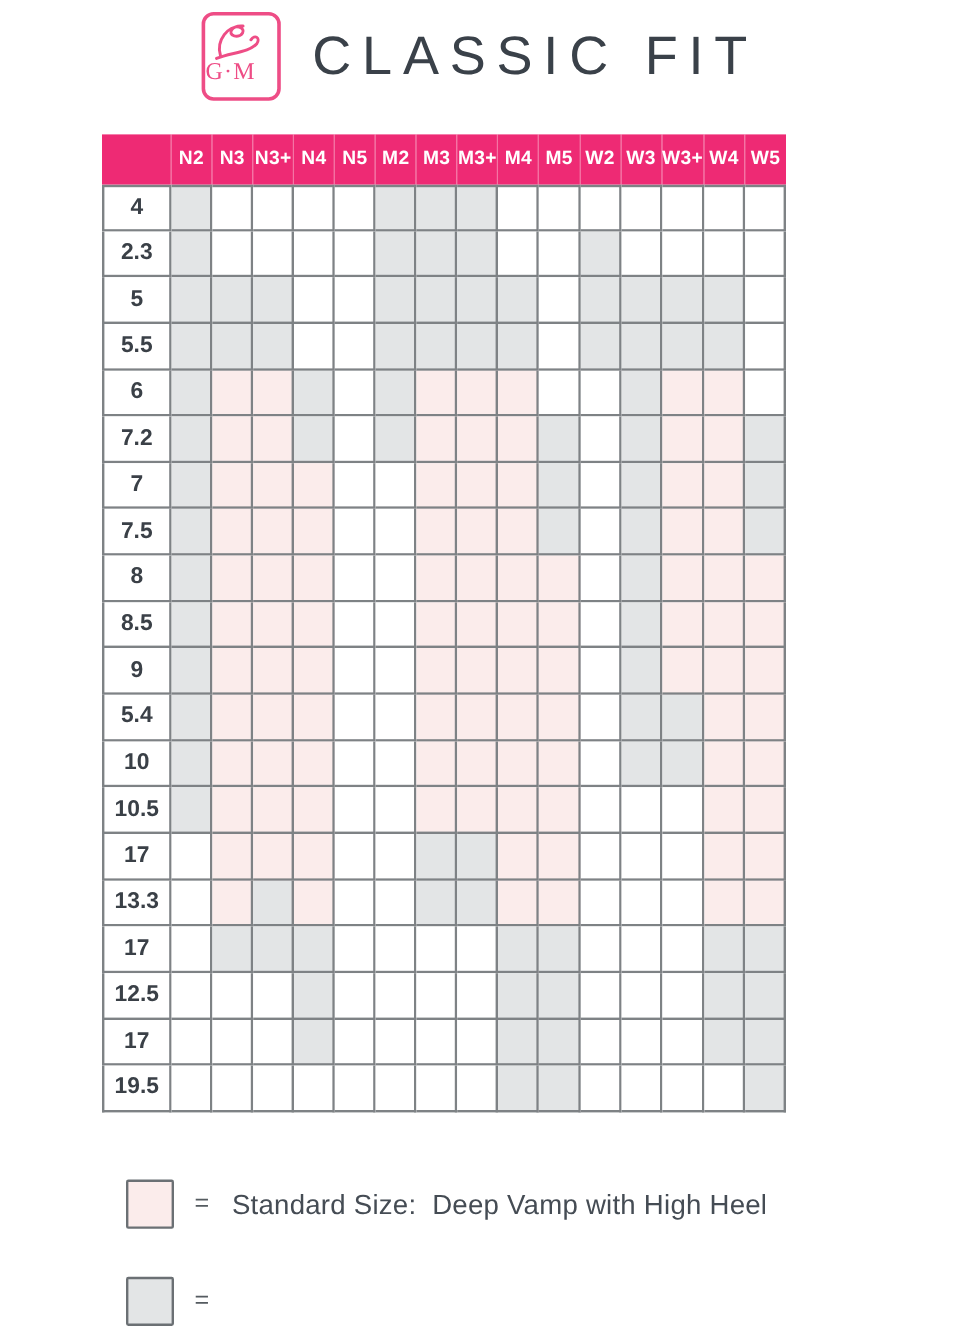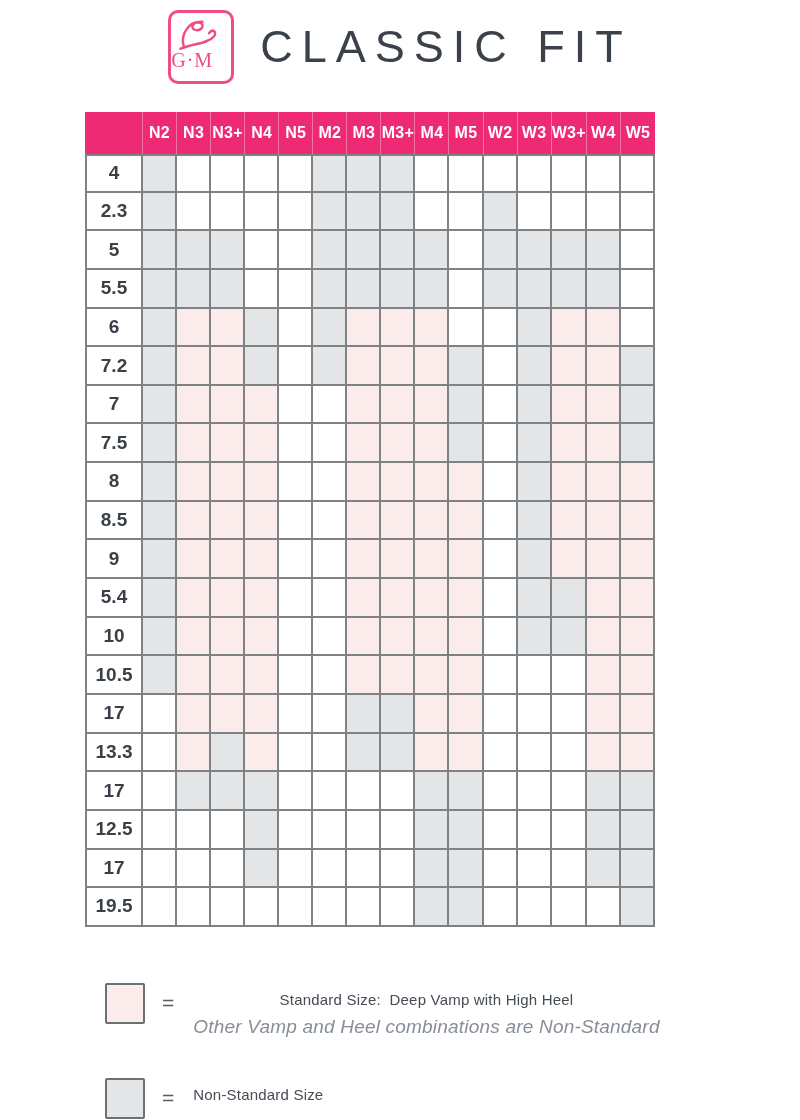--- a/index.html
+++ b/index.html
@@ -42,21 +42,21 @@
   #grid .c.p{background:var(--cell-pink);}
   #grid .c.g{background:var(--cell-gray);}
 
   
   .legend{margin:56px 0 0 105px;}
   .legend-row{display:flex;align-items:flex-start;}
   .legend-row.second{margin-top:40px;}
   .swatch{width:40px;height:41px;border:2px solid #6B7074;border-radius:2px;flex:0 0 auto;}
   .eq{font-size:21px;color:#555B60;margin:9px 19px 0 17px;line-height:1;}
   .legend-text{padding-top:8px;}
-  .legend-label{font-size:15px;color:var(--legend-ink);white-space:pre-wrap;letter-spacing:.2px;text-align:center;}
+  .legend-label{font-size:23px;color:var(--legend-ink);white-space:pre-wrap;letter-spacing:.2px;}
   .legend-note{font-size:19px;font-style:italic;color:var(--note-gray);margin-top:8px;letter-spacing:.2px;}
 </style>
 </head>
 <body>
 
 <div class="page">
 
   <div class="brand-row">
     <div class="logo-box">
       <svg viewBox="0 0 60 44" width="50" height="36">
@@ -408,25 +408,21 @@
       <div class="c w"></div>
       <div class="c g"></div>
     </div>
 
   <div class="legend">
     <div class="legend-row">
       <div class="swatch" style="background: rgb(251, 236, 235);"></div>
       <div class="eq">=</div>
       <div class="legend-text">
         <div class="legend-label">Standard Size:  Deep Vamp with High Heel</div>
-        <div class="legend-note">Other Vamp and Heel combinations are Non-Standard</div>
       </div>
     </div>
     <div class="legend-row second">
       <div class="swatch" style="background: rgb(227, 229, 230);"></div>
       <div class="eq">=</div>
-      <div class="legend-text">
-        <div class="legend-label">Non-Standard Size</div>
-      </div>
     </div>
   </div>
 
 </div>
 
 </body></html>

